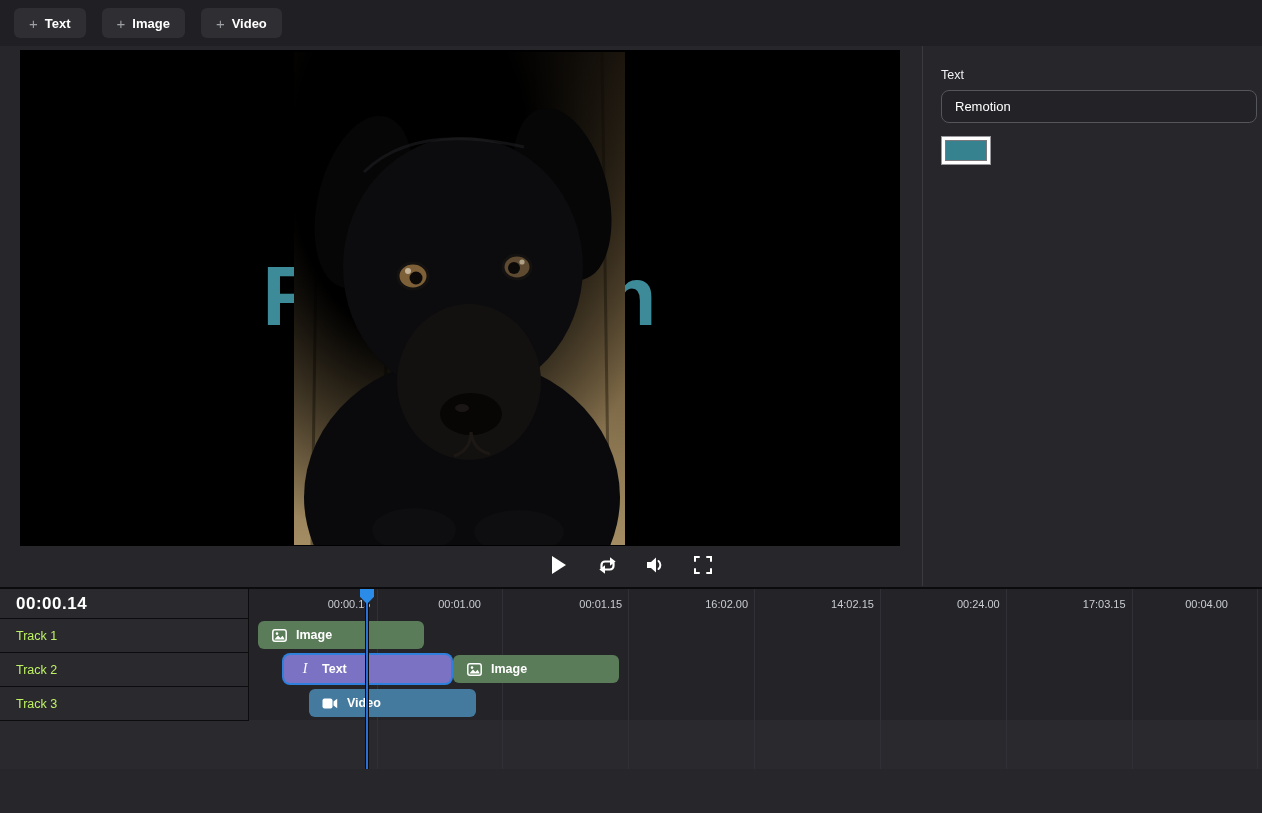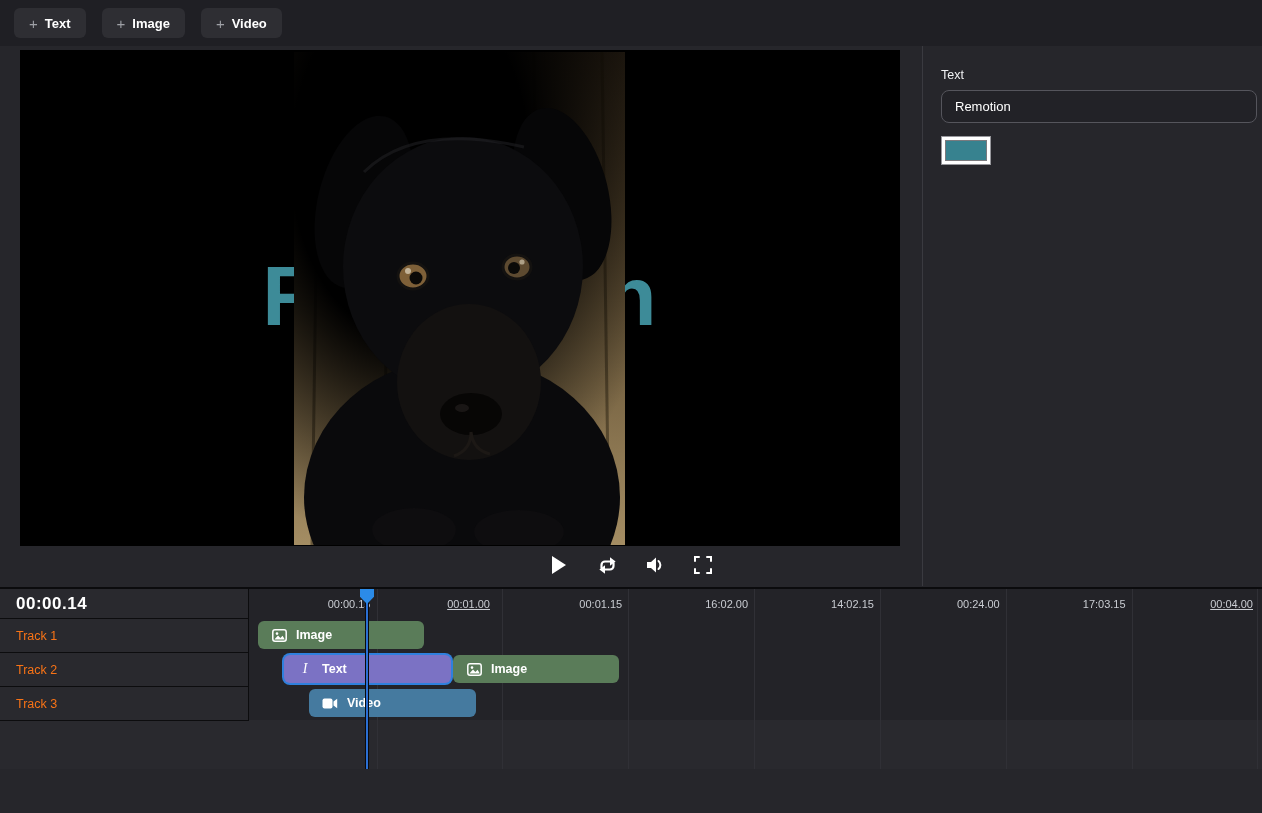--- a/index.html
+++ b/index.html
@@ -73,21 +73,21 @@
   .tl-left {
     position:absolute; left:0; top:0; width:249px; height:132px;
     background:#29292e; border-right:1px solid #0c0c0e; z-index:6;
   }
   .tl-timecode {
     height:30px; border-bottom:1px solid #0c0c0e; display:flex; align-items:center;
     padding-left:16px; font-size:17px; font-weight:bold; letter-spacing:.5px;
   }
   .tl-trackname {
     height:34px; border-bottom:1px solid #0c0c0e; display:flex; align-items:center;
-    padding-left:16px; font-size:12.5px; color:#f97316;
+    padding-left:16px; font-size:12.5px; color:#bef264;
   }
   .tl-lanes {
     position:absolute; left:249px; top:0; right:0; bottom:0; background:#29292e;
   }
   .lane-rows-bg { position:absolute; left:0; top:0; right:0; height:131px; background:#232328; }
   .gridline { position:absolute; top:0; bottom:0; width:1px; background:#303036; }
   .ruler-label {
     position:absolute; top:0; height:30px; width:84px; line-height:31px;
     font-size:11px; color:#c9ccd2; text-align:right; z-index:1;
   }
@@ -277,23 +277,23 @@
       <span class="clip-icon">
         <svg width="16" height="11" viewBox="0 0 16 11">
           <rect x="0.5" y="0.5" width="10" height="10" rx="2" fill="#fff"></rect>
           <path d="M11.5 3.5 L15.2 0.8 V10.2 L11.5 7.5 Z" fill="#fff"></path>
         </svg>
       </span>
       <span class="clip-label">Video</span>
     </div>
 
     <div class="ruler-label" style="left: 37.5px;">00:00.15</div>
-      <div class="ruler-label" style="left: 157px; text-decoration: underline;">00:01.00</div>
+      <div class="ruler-label" style="left: 148px;">00:01.00</div>
       <div class="ruler-label" style="left: 289.2px;">00:01.15</div>
       <div class="ruler-label" style="left: 415.05px;">16:02.00</div>
       <div class="ruler-label" style="left: 540.9px;">14:02.15</div>
       <div class="ruler-label" style="left: 666.75px;">00:24.00</div>
       <div class="ruler-label" style="left: 792.6px;">17:03.15</div>
-      <div class="ruler-label" style="left: 920px; text-decoration: underline;">00:04.00</div>
+      <div class="ruler-label" style="left: 895px;">00:04.00</div>
       <div class="playhead-line" id="playhead-line" style="left: 117px;"></div>
     <div class="playhead-marker" id="playhead-marker" style="left: 111px;"></div>
   </div>
 </div>
 
 </body></html>

